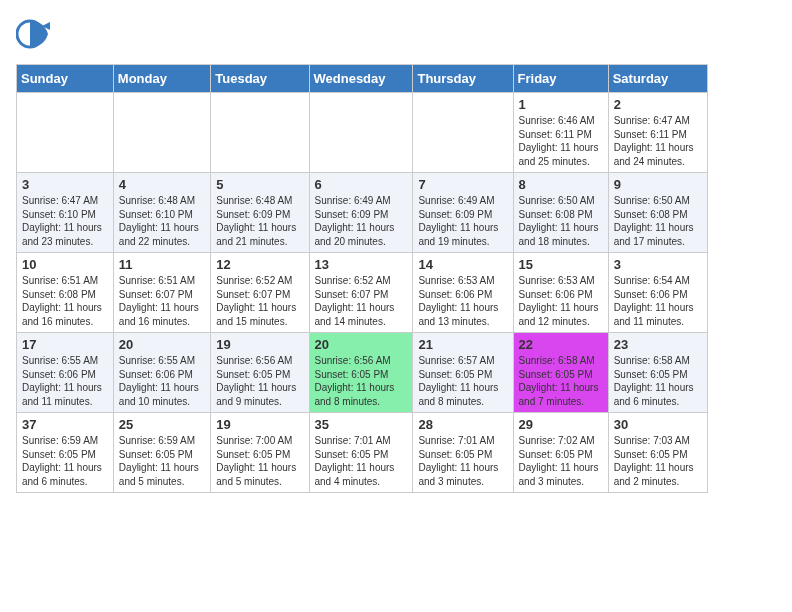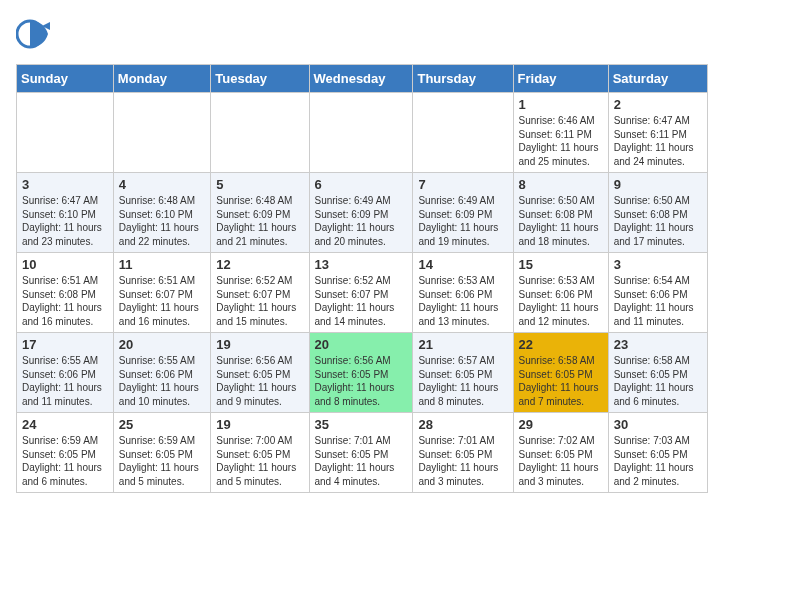--- a/index.html
+++ b/index.html
@@ -187,36 +187,36 @@
             <div class="day-info">Sunrise: 6:56 AM
 Sunset: 6:05 PM
 Daylight: 11 hours and 8 minutes.</div>
           </td>
           <td style="background: rgb(240, 244, 250);">
             <span class="day-num">21</span>
             <div class="day-info">Sunrise: 6:57 AM
 Sunset: 6:05 PM
 Daylight: 11 hours and 8 minutes.</div>
           </td>
-          <td style="background: #eab308;">
+          <td style="background: #d946ef;">
             <span class="day-num">22</span>
             <div class="day-info">Sunrise: 6:58 AM
 Sunset: 6:05 PM
 Daylight: 11 hours and 7 minutes.</div>
           </td>
           <td style="background: rgb(240, 244, 250);">
             <span class="day-num">23</span>
             <div class="day-info">Sunrise: 6:58 AM
 Sunset: 6:05 PM
 Daylight: 11 hours and 6 minutes.</div>
           </td>
         </tr>
         <tr>
           <td>
-            <span class="day-num">24</span>
+            <span class="day-num">37</span>
             <div class="day-info">Sunrise: 6:59 AM
 Sunset: 6:05 PM
 Daylight: 11 hours and 6 minutes.</div>
           </td>
           <td>
             <span class="day-num">25</span>
             <div class="day-info">Sunrise: 6:59 AM
 Sunset: 6:05 PM
 Daylight: 11 hours and 5 minutes.</div>
           </td>

